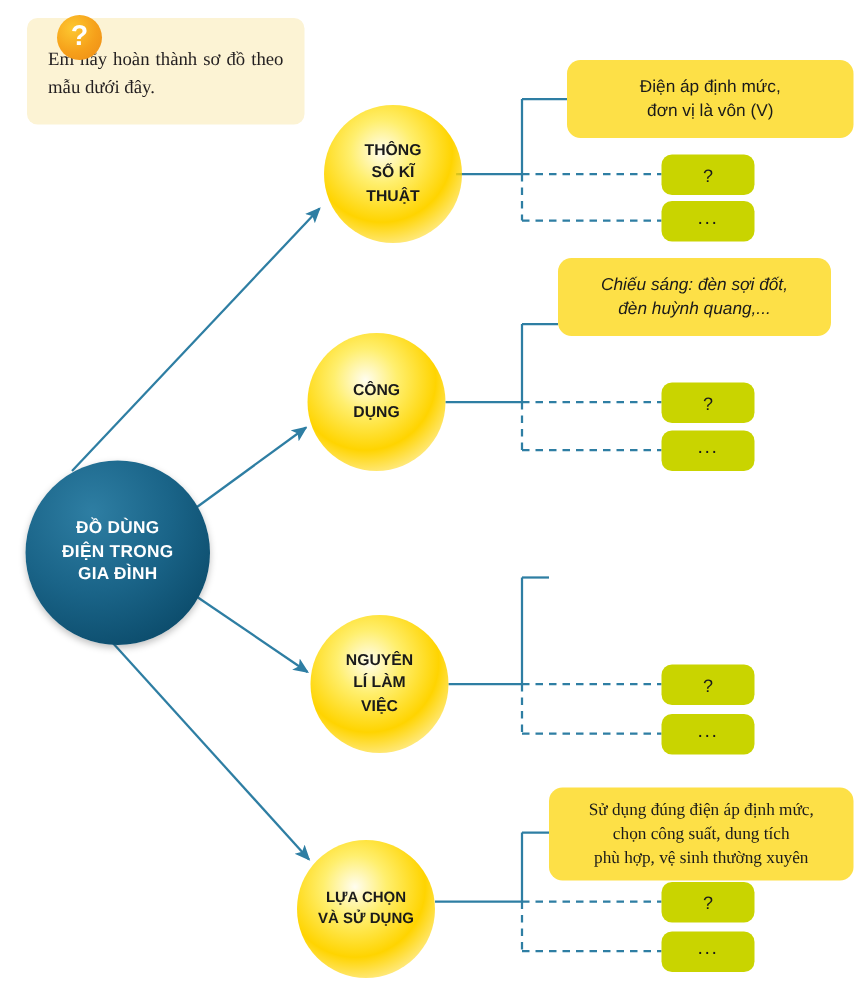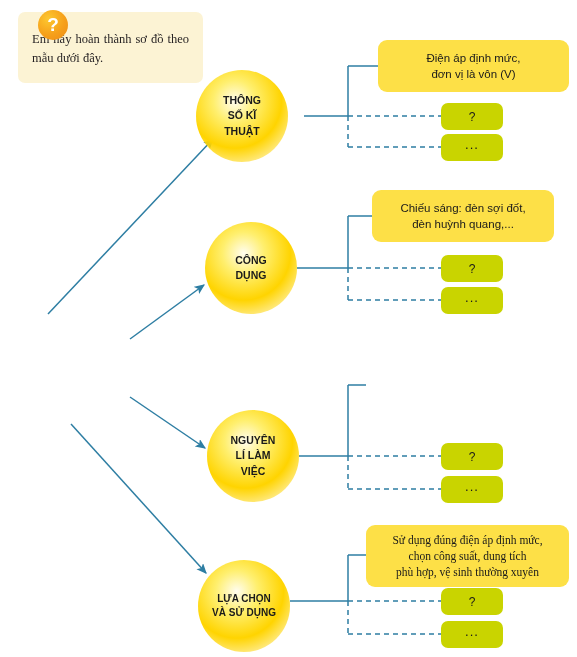--- a/index.html
+++ b/index.html
@@ -192,42 +192,47 @@
     <line x1="348" y1="601" x2="348" y2="634" stroke="#2e7ea3" stroke-width="1.5" stroke-dasharray="5,4"></line>
     <line x1="348" y1="601" x2="441" y2="601" stroke="#2e7ea3" stroke-width="1.5" stroke-dasharray="5,4"></line>
     <line x1="348" y1="634" x2="441" y2="634" stroke="#2e7ea3" stroke-width="1.5" stroke-dasharray="5,4"></line>
   </svg>
 
   <div class="callout">
     <div class="q-badge">?</div>
     <div class="callout-text">Em hãy hoàn thành sơ đồ theo mẫu dưới đây.</div>
   </div>
 
-
-  <div class="topic" style="left:196px; top:70px;">
+  <div class="hub">
+    <div class="hub-label">ĐỒ DÙNG
+ĐIỆN TRONG
+GIA ĐÌNH</div>
+  </div>
+
+  <div class="topic" style="left:216px; top:70px;">
     <div class="topic-label">THÔNG
 SỐ KĨ
 THUẬT</div>
   </div>
   <div class="infobox" style="left:378px; top:40px; width:191px; height:52px;">
     <div class="infobox-text">Điện áp định mức,
 đơn vị là vôn (V)</div>
   </div>
   <div class="answerbox" style="left:441px; top:103px;">
     <div class="answerbox-text">?</div>
   </div>
   <div class="answerbox" style="left:441px; top:134px;">
     <div class="answerbox-text dots">...</div>
   </div>
 
   <div class="topic" style="left:205px; top:222px;">
     <div class="topic-label">CÔNG
 DỤNG</div>
   </div>
-  <div class="infobox" style="left:372px; top:190px; width:182px; height:52px;">
+  <div class="infobox" style="left:372px; top:172px; width:182px; height:52px;font-style:italic;">
     <div class="infobox-text">Chiếu sáng: đèn sợi đốt,
 đèn huỳnh quang,...</div>
   </div>
   <div class="answerbox" style="left:441px; top:255px;">
     <div class="answerbox-text">?</div>
   </div>
   <div class="answerbox" style="left:441px; top:287px;">
     <div class="answerbox-text dots">...</div>
   </div>
 

